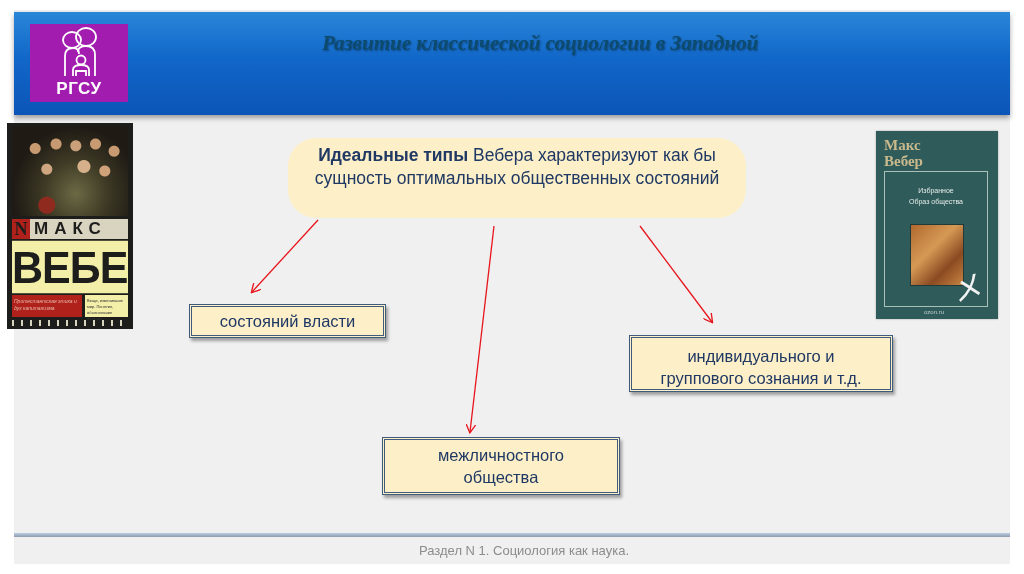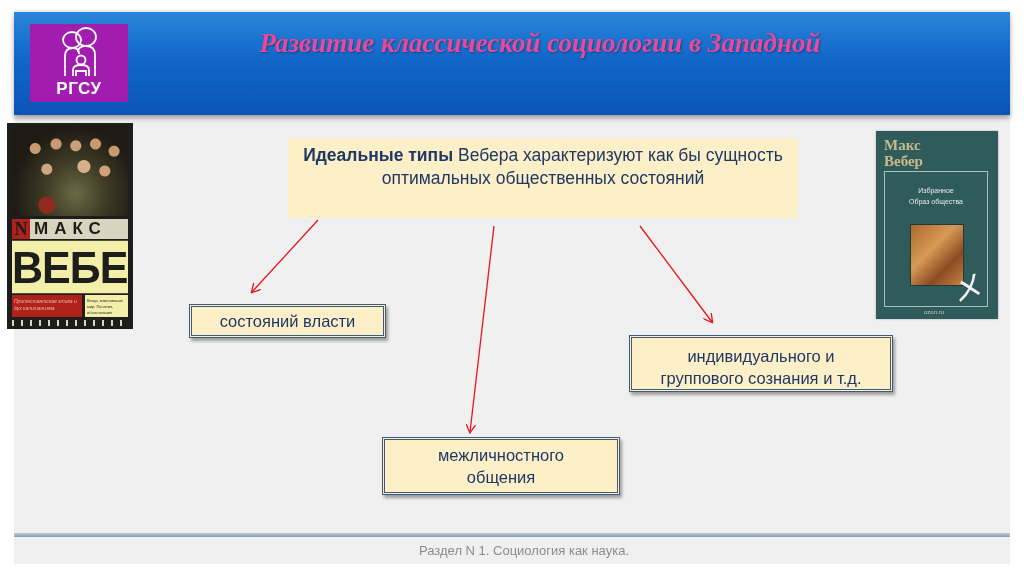--- a/index.html
+++ b/index.html
@@ -22,22 +22,22 @@
       background: #a21caf;
     }
     .logo svg { position: absolute; left: 0; top: 0; }
     .logo-text {
       position: absolute; left: 0; width: 98px; top: 55px; text-align: center;
       color: #fff; font-weight: bold; font-size: 17px; letter-spacing: 0.5px;
       font-family: "Liberation Sans", sans-serif;
     }
     .title {
       position: absolute; left: 180px; top: 25px; width: 720px; text-align: center;
-      color: #ec4899; font-family: "Liberation Serif", serif; font-style: italic;
-      font-weight: bold; font-size: 27px; line-height: 36px;
+      color: #0c4a6e; font-family: "Liberation Serif", serif; font-style: italic;
+      font-weight: bold; font-size: 21px; line-height: 36px;
       text-shadow: 1px 1px 2px rgba(0,0,0,0.35);
     }
     .book-left {
       position: absolute; left: 7px; top: 123px; width: 126px; height: 206px;
       background: #1d1d1b; overflow: hidden;
     }
     .book-left .painting {
       position: absolute; left: 5px; top: 3px; width: 116px; height: 90px;
       background: radial-gradient(ellipse at 55% 75%, #6b6a45 0%, #3e3a25 35%, #1f1a14 70%),
                   #241d16;
@@ -109,23 +109,23 @@
     }
     .book-right .glyph {
       position: absolute; left: 80px; top: 142px; color: #f2f2f2;
       font-family: "Liberation Serif", serif; font-size: 22px; font-style: italic; font-weight: bold;
       transform: rotate(-20deg);
     }
     .book-right .publisher {
       position: absolute; left: 48px; top: 178px; color: #c2cfcc; font-size: 6px;
     }
     .main-box {
-      position: absolute; left: 288px; top: 138px; width: 510px; height: 80px;
+      position: absolute; left: 288px; top: 138px; width: 458px; height: 80px;
       background: #fdf0c8; color: #1f3864; text-align: center;
-      font-size: 17.5px; line-height: 23px; padding-top: 6px; box-sizing: border-box;
+      font-size: 17.5px; line-height: 23px; padding-top: 6px; box-sizing: border-box; border-radius: 28px;
     }
     .main-box b { font-weight: bold; }
     .node {
       position: absolute; background: #fdf0c8; color: #1f3864; text-align: center;
       font-size: 16.5px; line-height: 22px;
       border: 3px double #3f5c7f; box-sizing: border-box;
       box-shadow: 2px 3px 3px rgba(0,0,0,0.35);
       display: flex; align-items: center; justify-content: center; margin-left: 41px;
     }
     .node-power { left: 148px; top: 304px; width: 197px; height: 34px; }
@@ -209,17 +209,17 @@
   <b>Идеальные типы</b><span> Вебера характеризуют как бы сущность оптимальных общественных состояний</span>
 </div>
 
 <div class="node node-power">
   <span>состояний власти</span>
 </div>
 <div class="node node-consciousness">
   <span style="display:block;width:220px;">индивидуального и группового сознания и т.д.</span>
 </div>
 <div class="node node-communication">
-  <span style="display:block;width:140px;">межличностного общения</span>
+  <span style="display:block;width:140px;">межличностного общества</span>
 </div>
 
 <div class="footer-rule"></div>
 <div class="footer-text">Раздел N 1. Социология как наука.</div>
 
 </body></html>

